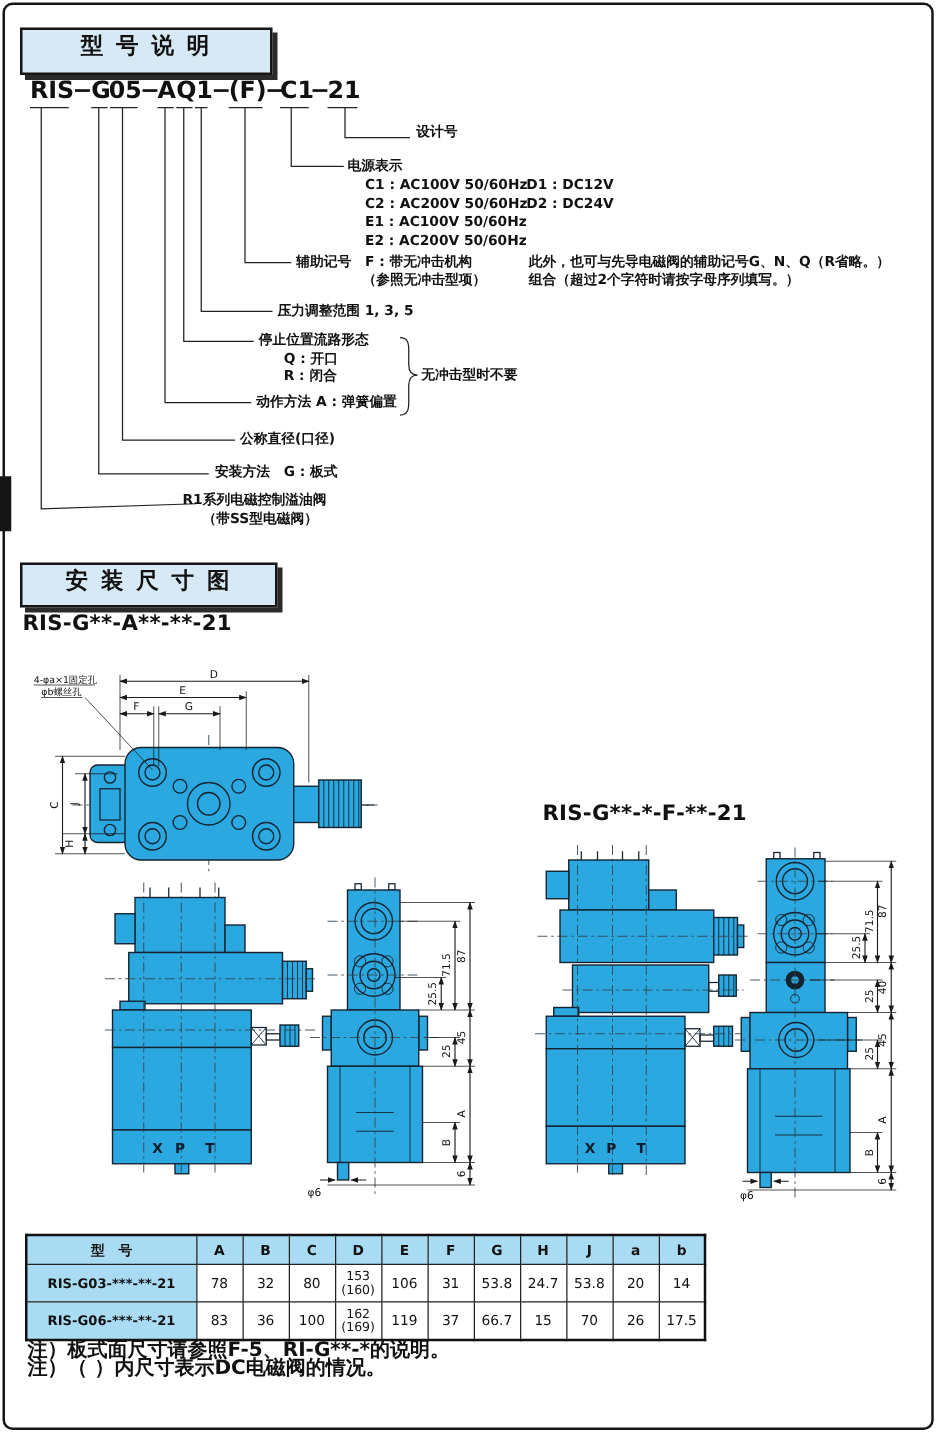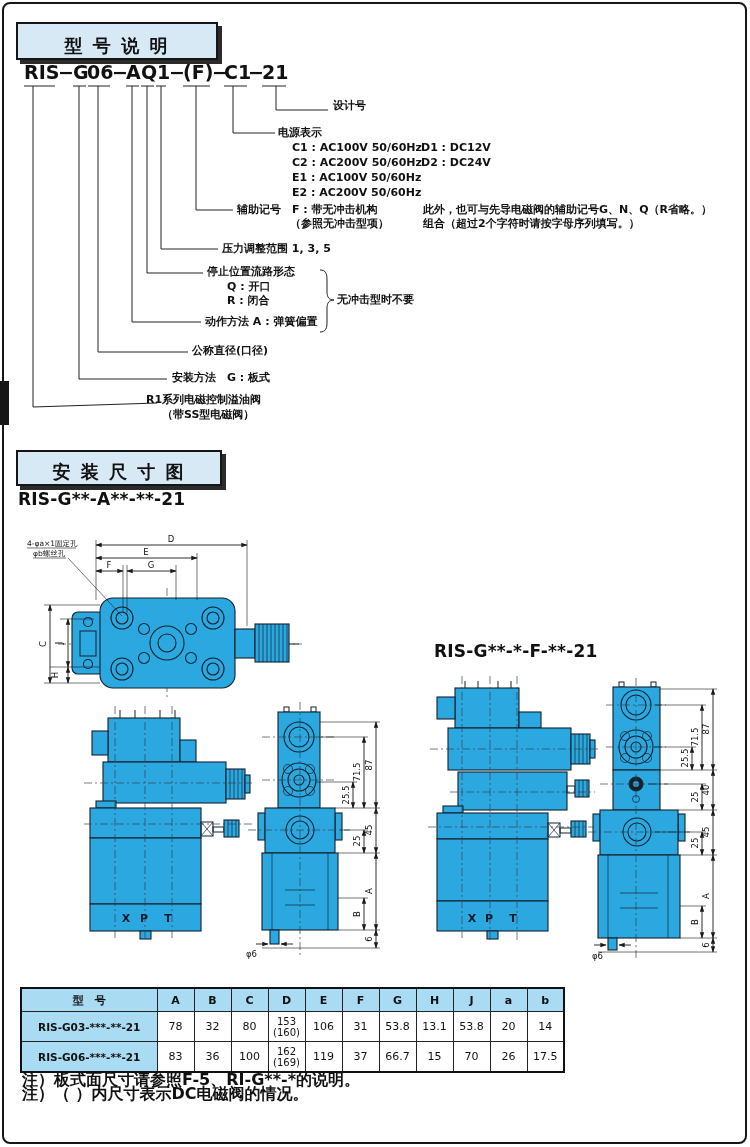--- a/index.html
+++ b/index.html
@@ -1,21 +1,21 @@
 <!DOCTYPE html>
 <html><head>
 <meta charset="utf-8">
 <style>
   html,body{margin:0;padding:0;background:#ffffff;}
   .page{position:relative;width:750px;height:1147px;background:#fff;overflow:hidden;
         font-family:"DejaVu Sans","Liberation Sans",sans-serif;color:#111;}
   .page-border{position:absolute;left:2px;top:2px;right:3px;bottom:3px;border:2px solid #161616;border-radius:8px;pointer-events:none;z-index:9;}
   .side-tab{position:absolute;left:0;top:381px;width:9px;height:44px;background:#161616;z-index:10;}
   .sec-title{position:absolute;background:#D8E9F6;border:2px solid #161616;box-shadow:4px 4px 0 #2b2b2b;
-             display:flex;align-items:flex-end;justify-content:center;font-weight:bold;font-size:18px;letter-spacing:2px;z-index:3;}
+             display:flex;align-items:flex-start;justify-content:center;font-weight:bold;font-size:18px;letter-spacing:2px;z-index:3;}
   #t1{left:16px;top:22px;width:198px;height:34px;}
   #t2{left:16px;top:450px;width:202px;height:32px;}
   .code-seg{position:absolute;top:61px;font-size:19px;font-weight:bold;white-space:pre;z-index:3;}
   .lbl{position:absolute;font-size:11px;font-weight:bold;line-height:1.3;white-space:nowrap;z-index:3;}
   .opt-left{display:inline-block;width:129px;}
   .variant{position:absolute;font-size:17px;font-weight:bold;letter-spacing:0.2px;z-index:3;}
   svg{position:absolute;left:0;z-index:1;}
   svg text{font-family:"DejaVu Sans","Liberation Sans",sans-serif;}
   .lead{stroke:#222;stroke-width:1;fill:none;}
   .body{fill:#2BA8E0;stroke:#13222e;stroke-width:1.1;}
@@ -43,21 +43,21 @@
   <div class="side-tab"></div>
 
   <div class="sec-title" id="t1">
       <span>型 号 说 明</span>
     </div>
 
   <div>
     <span class="code-seg" style="left:24px">RIS</span>
     <span class="code-seg" style="left:58px">−</span>
     <span class="code-seg" style="left:73px">G</span>
-    <span class="code-seg" style="left:87px">06</span>
+    <span class="code-seg" style="left:87px">05</span>
     <span class="code-seg" style="left:112px">−</span>
     <span class="code-seg" style="left:126px">A</span>
     <span class="code-seg" style="left:141px">Q</span>
     <span class="code-seg" style="left:157px">1</span>
     <span class="code-seg" style="left:169px">−</span>
     <span class="code-seg" style="left:183px">(F)</span>
     <span class="code-seg" style="left:212px">−</span>
     <span class="code-seg" style="left:224px">C1</span>
     <span class="code-seg" style="left:248px">−</span>
     <span class="code-seg" style="left:262px">21</span>
@@ -389,21 +389,21 @@
       <td>78</td>
       <td>32</td>
       <td>80</td>
       <td>
             <div class="dcell">153</div>
             <div class="dcell">(160)</div>
           </td>
       <td>106</td>
       <td>31</td>
       <td>53.8</td>
-      <td>13.1</td>
+      <td>24.7</td>
       <td>53.8</td>
       <td>20</td>
       <td>14</td>
     </tr>
     <tr>
       <td class="model">RIS-G06-***-**-21</td>
       <td>83</td>
       <td>36</td>
       <td>100</td>
       <td>

